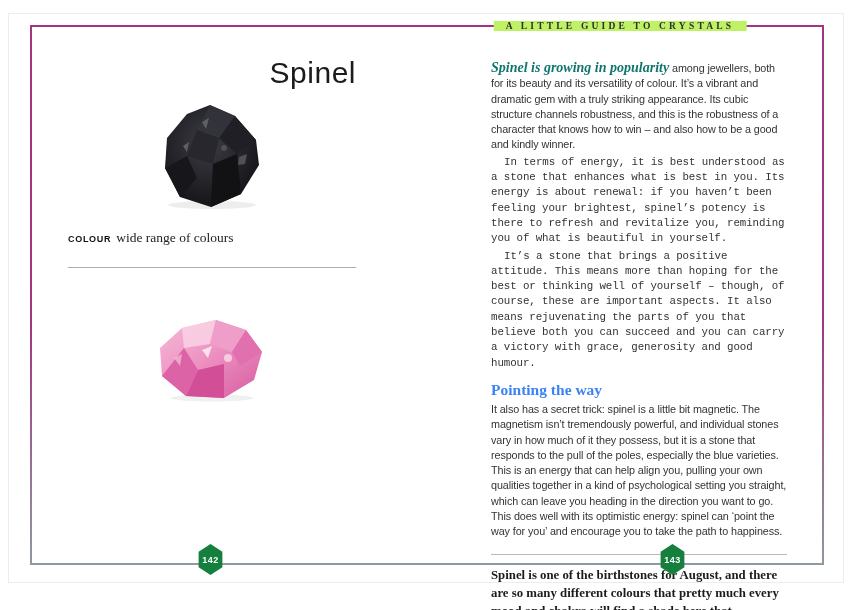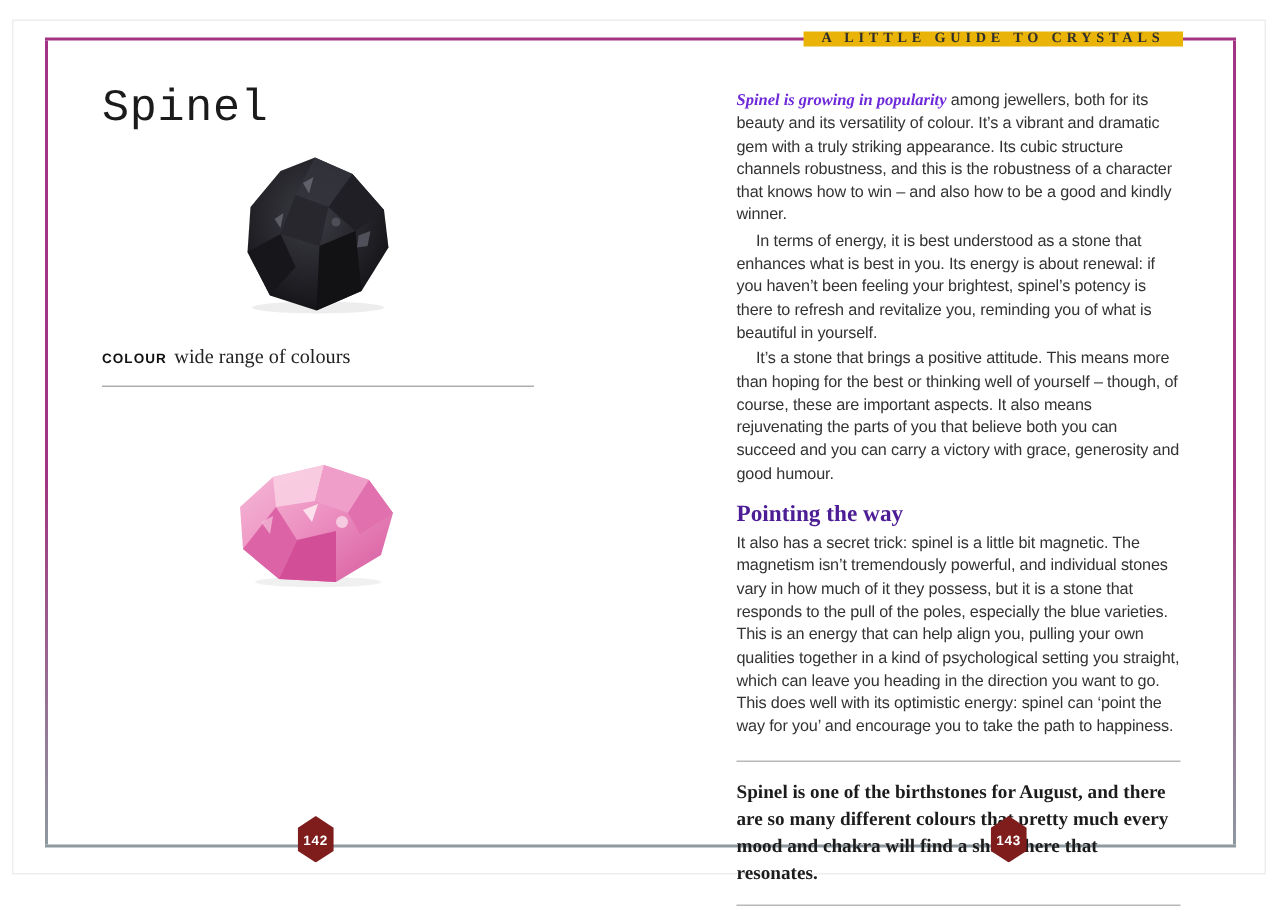--- a/index.html
+++ b/index.html
@@ -2,50 +2,50 @@
 <html><head>
 <meta charset="utf-8">
 <style>
   html,body{margin:0;padding:0;background:#ffffff;}
   .stage{position:relative;width:850px;height:610px;background:#fff;overflow:hidden;
          font-family:"Liberation Sans",sans-serif;}
   .page-edge{position:absolute;left:8px;top:13px;width:834px;height:568px;
              border:1px solid #eceeee;pointer-events:none;}
   .frame{position:absolute;left:30px;top:25px;width:790px;height:536px;
          border:2px solid;border-image:linear-gradient(to bottom,#a53383 0%,#a23582 55%,#8e99a0 100%) 1;}
-  .running-head{position:absolute;left:662px;top:26px;transform:translate(-50%,-50%);
-                background:#eab308;padding:0 12px;white-space:nowrap;
+  .running-head{position:absolute;left:620px;top:26px;transform:translate(-50%,-50%);
+                background:#bef264;padding:0 12px;white-space:nowrap;
                 font-family:"Liberation Serif",serif;font-weight:bold;font-size:9.5px;
                 letter-spacing:3.2px;color:#2e2e2e;}
   
   .left-col{position:absolute;left:68px;top:56px;width:288px;}
-  .gem-title{font-family:Liberation Mono, monospace;font-size:30px;color:#1b1b1b;
-             text-align:left;letter-spacing:0.5px;margin:0;font-weight:normal;}
+  .gem-title{font-family:Liberation Sans, sans-serif;font-size:30px;color:#1b1b1b;
+             text-align:right;letter-spacing:0.5px;margin:0;font-weight:normal;}
   .crystal{display:block;margin:12px auto 0;}
   .crystal.pink{margin-top:50px;}
   .attrs{margin-top:18px;}
   .attr-row{font-family:"Liberation Serif",serif;font-size:13.5px;color:#222;
-            line-height:1.45;padding-bottom:9px;border-bottom:1.5px solid #aeaeae;
+            line-height:1.45;padding-bottom:19px;border-bottom:1.5px solid #aeaeae;
             margin-bottom:12px;}
   .attr-label{font-family:"Liberation Sans",sans-serif;font-weight:bold;font-size:9px;
               letter-spacing:0.7px;color:#111;margin-right:5px;}
   
   .right-col{position:absolute;left:491px;top:60px;width:296px;}
   .body-p{margin:0;font-size:10.8px;line-height:15.3px;letter-spacing:-0.1px;color:#333;}
-  .body-p.indent{text-indent:13px;margin-top:2px;}
+  .body-p.indent{text-indent:13px;margin-top:2px;font-family:Liberation Mono, monospace;}
   .lead-in{font-family:"Liberation Serif",serif;font-weight:bold;font-style:italic;
-           font-size:11px;color:#6d28d9;letter-spacing:0;}
+           font-size:14px;color:#0f766e;letter-spacing:0;}
   .section-h{font-family:"Liberation Serif",serif;font-weight:bold;font-size:15.5px;
-             color:#4c1d95;margin:10px 0 3px 0;}
+             color:#3b82f6;margin:10px 0 3px 0;}
   .note-box{margin-top:14px;border-top:1.5px solid #b8b8b8;border-bottom:1.5px solid #b8b8b8;
             padding:11px 0 12px 0;}
   .note-text{font-family:"Liberation Serif",serif;font-weight:bold;font-size:12.8px;
              line-height:18px;color:#1c1c1c;margin:0;}
   
-  .hex{position:absolute;width:27px;height:31px;background:#7f1d1d;
+  .hex{position:absolute;width:27px;height:31px;background:#15803d;
        clip-path:polygon(50% 0%,94% 25%,94% 75%,50% 100%,6% 75%,6% 25%);
        display:flex;align-items:center;justify-content:center;
        color:#fff;font-size:9px;font-weight:bold;letter-spacing:0.5px;}
   .hex.left{left:197px;top:544px;}
   .hex.right{left:659px;top:544px;}
 </style>
 </head>
 <body>
 
 <div class="stage">

